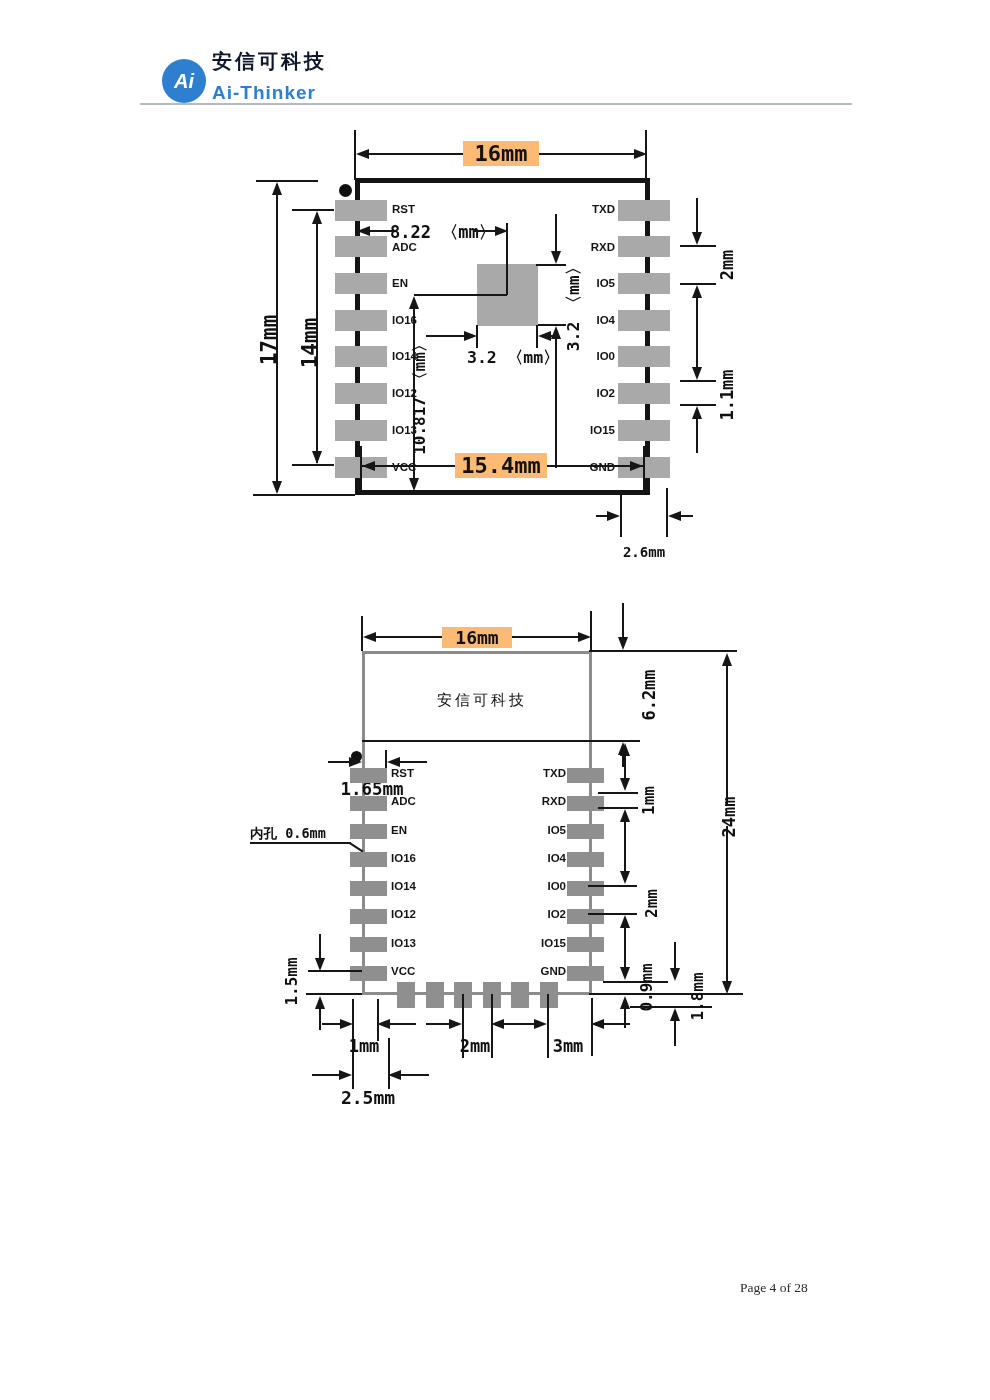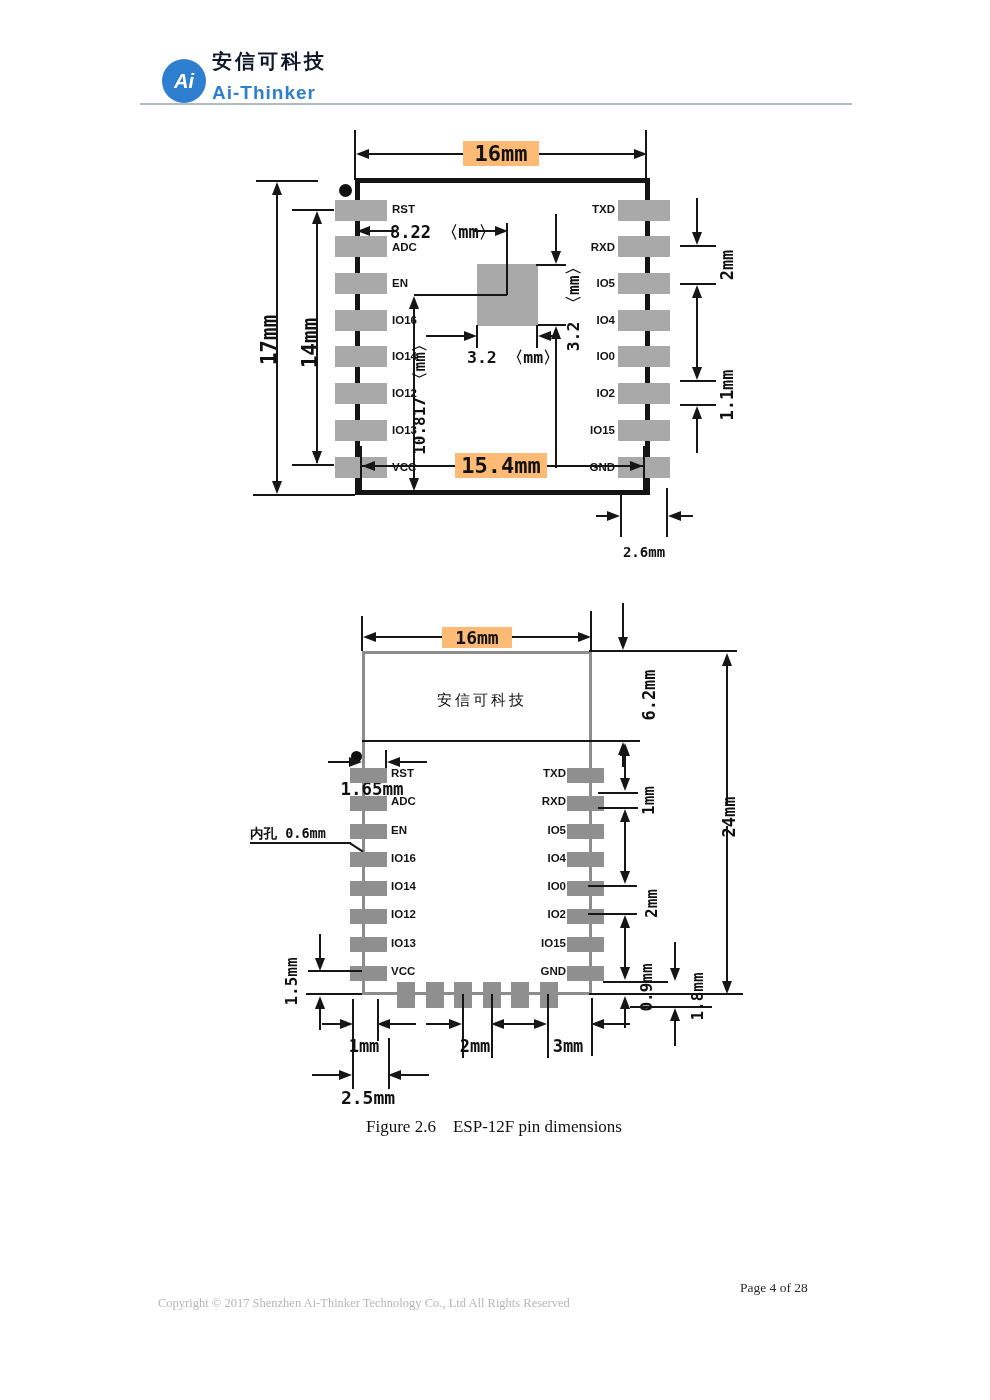--- a/index.html
+++ b/index.html
@@ -296,18 +296,16 @@
   <div class="al" style="left:591px;top:1019px"></div>
   <div class="hl2" style="left:604px;top:1023px;width:26px"></div>
   <div class="dt" style="left:538px;top:1036px;width:60px;font-size:17px">3mm</div>
 
   <div class="hl2" style="left:312px;top:1074px;width:27px"></div>
   <div class="ar" style="left:339px;top:1070px"></div>
   <div class="al" style="left:388px;top:1070px"></div>
   <div class="hl2" style="left:401px;top:1074px;width:28px"></div>
   <div class="dt" style="left:330px;top:1087px;width:76px;font-size:18px">2.5mm</div>
 
-  <div class="cap" style="left:344px;top:1117px;width:300px">Figure 2.6    ESP-12F pin dimensions</div>
 
   <div class="p" style="left:740px;top:1280px;width:100px;font:13.5px 'Liberation Serif',serif;color:#2a2a2a">Page 4 of 28</div>
-  <div class="p" style="left:158px;top:1296px;font:12.5px 'Liberation Serif',serif;color:#b6b6b6">Copyright © 2017 Shenzhen Ai-Thinker Technology Co., Ltd All Rights Reserved</div>
 
 </div>
 
 </body></html>

